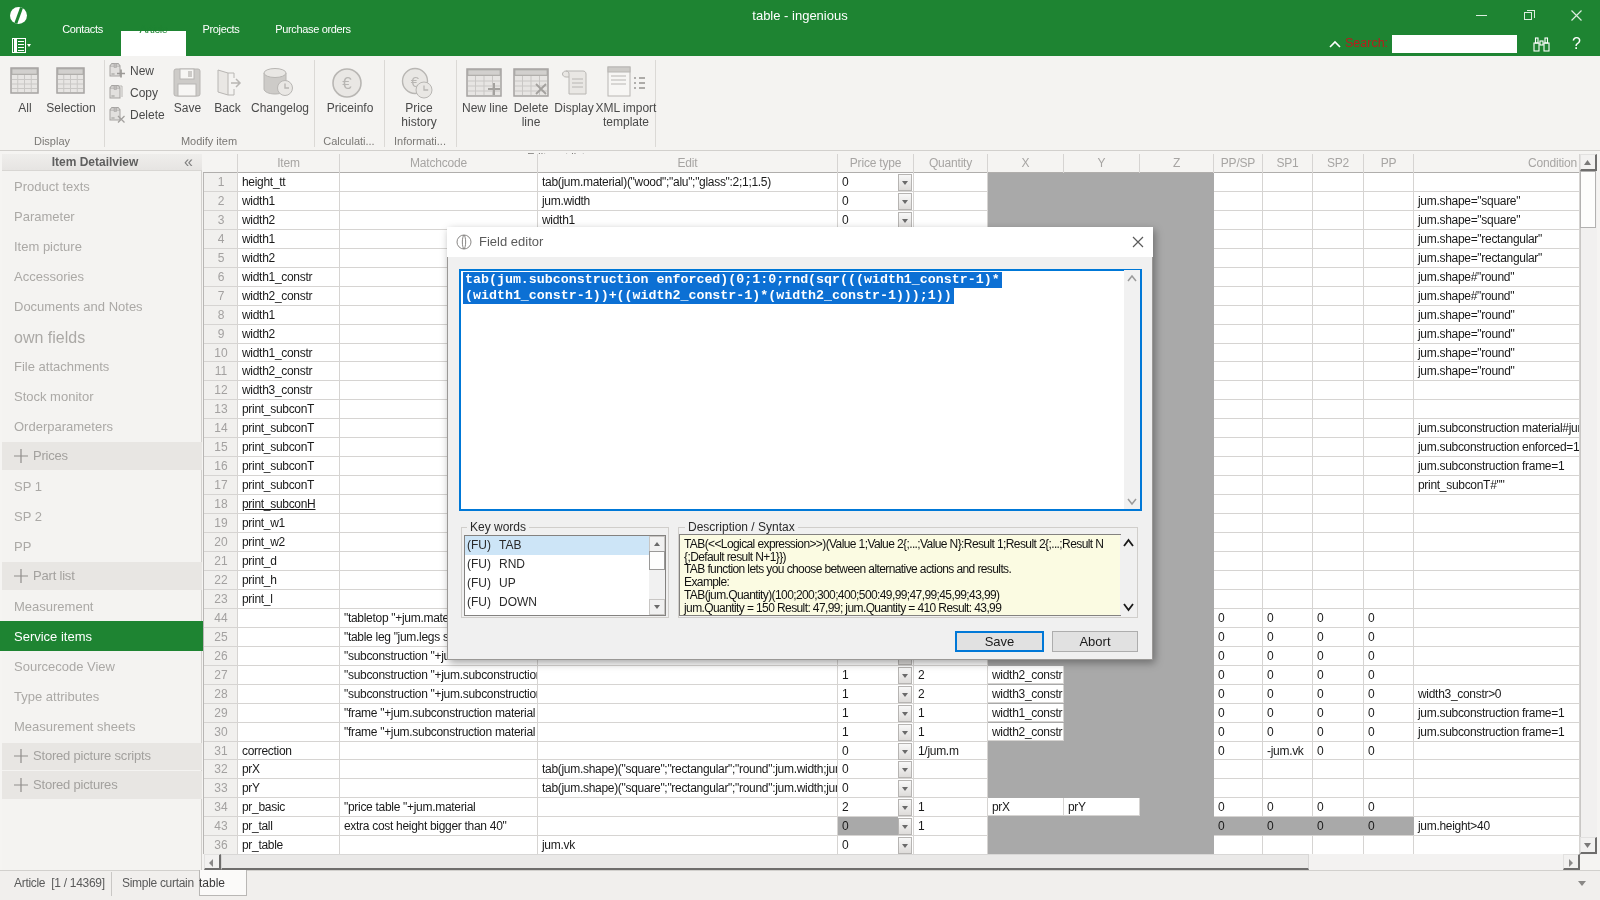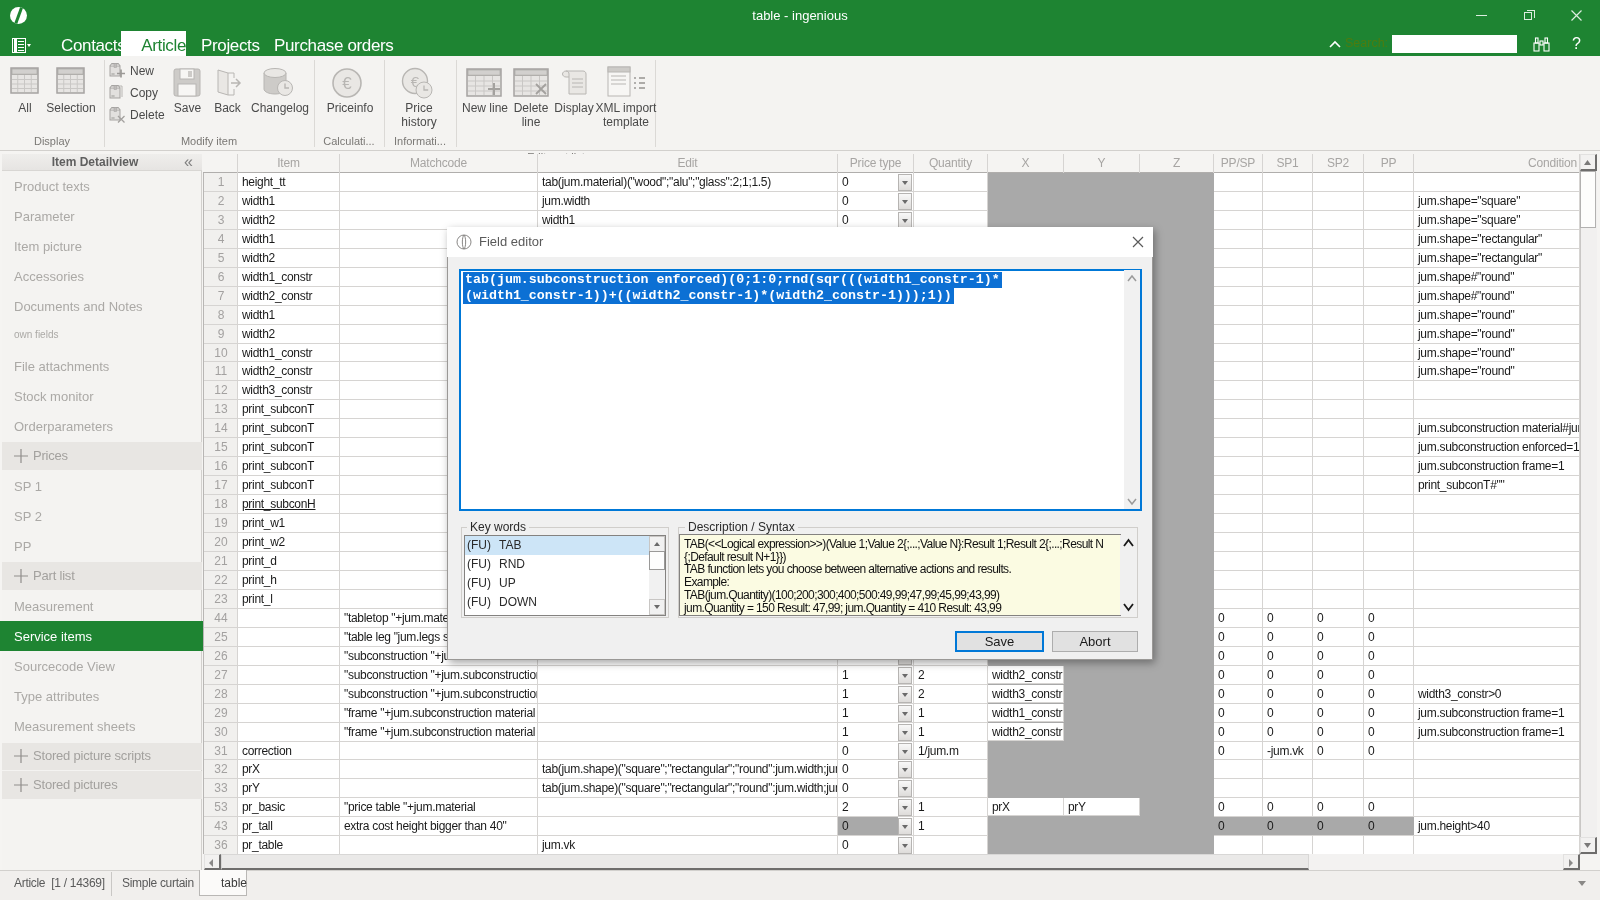--- a/index.html
+++ b/index.html
@@ -9,21 +9,21 @@
 .hd{position:absolute;font-size:12px;letter-spacing:-0.2px;color:#a7a5a3;white-space:nowrap;overflow:hidden;text-align:center;line-height:19px}
 .rn{position:absolute;font-size:12px;color:#a3a1a0;text-align:center;line-height:19px;background:#f1f0ee}
 .vline{position:absolute;width:1px;background:#d6d4d2}
 .hline{position:absolute;height:1px;background:#d6d4d2}
 .rlab{position:absolute;font-size:12px;color:#4a4a4a;text-align:center;white-space:nowrap}
 .glab{position:absolute;font-size:11px;color:#7a7875;text-align:center;white-space:nowrap}
 .dd{position:absolute;width:14px;background:linear-gradient(#f8f8f8,#dedcda);border:1px solid #b6b4b2}
 .dd:after{content:"";position:absolute;left:3px;top:6px;border:3.5px solid transparent;border-top:4px solid #6a6a6a}
 .code{position:absolute;height:16px;background:#0c70d4;color:#fff;font-family:"Liberation Mono",monospace;font-weight:bold;font-size:13.3px;line-height:16px;white-space:pre;padding:0 2px}
 .desc{position:absolute;font-size:12px;color:#111;line-height:12.7px;white-space:nowrap;letter-spacing:-0.6px}
-.menuitem{position:absolute;top:33px;height:25px;line-height:25px;text-align:right;color:#fff;font-size:17px;white-space:nowrap;letter-spacing:-0.35px}
+.menuitem{position:absolute;top:17px;height:25px;line-height:25px;text-align:center;color:#fff;font-size:11px;white-space:nowrap;letter-spacing:-0.35px}
 
 </style></head><body>
 <div style="position:absolute;left:0;top:0;width:1600px;height:31px;background:#1e8432"></div>
 <div style="position:absolute;left:10px;top:7px;width:17px;height:17px;border-radius:50%;background:#fff;overflow:hidden">
     <div class="ab" style="left:7px;top:-2px;width:3px;height:22px;background:#1e8432;transform:rotate(20deg)"></div>
   </div>
 <div style="position:absolute;left:0;top:0;width:1600px;height:31px;line-height:31px;text-align:center;color:#fff;font-size:13px">table - ingenious</div>
 <div style="position:absolute;left:1476px;top:15px;width:11px;height:1px;background:rgba(255,255,255,.85)"></div>
 <div style="position:absolute;left:1524px;top:12px;width:8px;height:8px;border:1px solid rgba(255,255,255,.85)"></div>
 <div style="position:absolute;left:1527px;top:10px;width:8px;height:8px;border:1px solid rgba(255,255,255,.85);border-left:none;border-bottom:none"></div>
@@ -42,21 +42,21 @@
 <div style="position:absolute;left:121px;top:31px;width:65px;height:25px;background:#fff"></div>
 <div class="menuitem" style="left:121px;width:65px;color:#1e8432">Article</div>
 <div class="menuitem" style="left:61px;width:43px">Contacts</div>
 <div class="menuitem" style="left:201px;width:40px">Projects</div>
 <div class="menuitem" style="left:274px;width:78px">Purchase orders</div>
 <div style="position:absolute;left:1328px;top:40px;width:0;height:0">
     <svg width="14" height="9" viewBox="0 0 14 9" style="position:absolute;left:0;top:0">
       <path d="M2 7 L7 2 L12 7" stroke="#fff" stroke-width="1.6" fill="none"></path>
     </svg>
   </div>
-<div style="position:absolute;left:1345px;top:31px;height:25px;line-height:25px;color:#4d7c0f;font-size:12.5px">Search:</div>
+<div style="position:absolute;left:1345px;top:31px;height:25px;line-height:25px;color:#b91c1c;font-size:12.5px">Search:</div>
 <div style="position:absolute;left:1392px;top:35px;width:125px;height:18px;background:#fff"></div>
 <div style="position:absolute;left:1532px;top:36px;width:20px;height:17px"><svg width="20" height="17" viewBox="0 0 20 17">
       <g stroke="#fff" stroke-width="1.1" fill="none">
         <rect x="2" y="7" width="5" height="8"></rect>
         <rect x="12" y="7" width="5" height="8"></rect>
         <rect x="3.5" y="2" width="2.5" height="5"></rect>
         <rect x="13" y="2" width="2.5" height="5"></rect>
         <rect x="8" y="5" width="3" height="4"></rect>
       </g>
     </svg></div>
@@ -233,21 +233,21 @@
   </div>
 <div style="position:absolute;left:2px;top:154px;width:200px;height:716px;background:#f4f3f1;border-right:1px solid #d2d0cd"></div>
 <div style="position:absolute;left:2px;top:154px;width:200px;height:17px;background:linear-gradient(#efeeec,#e6e4e2);border-bottom:1px solid #d8d6d3"></div>
 <div style="position:absolute;left:2px;top:154px;width:186px;height:17px;line-height:17px;text-align:center;font-size:12px;font-weight:bold;color:#5f5f5f">Item Detailview</div>
 <div style="position:absolute;left:184px;top:154px;width:16px;height:17px;color:#808080;font-size:16px;line-height:16px">«</div>
 <div style="position:absolute;left:14px;top:179px;font-size:13px;color:#aba9a6;white-space:nowrap">Product texts</div>
 <div style="position:absolute;left:14px;top:209px;font-size:13px;color:#aba9a6;white-space:nowrap">Parameter</div>
 <div style="position:absolute;left:14px;top:239px;font-size:13px;color:#aba9a6;white-space:nowrap">Item picture</div>
 <div style="position:absolute;left:14px;top:269px;font-size:13px;color:#aba9a6;white-space:nowrap">Accessories</div>
 <div style="position:absolute;left:14px;top:299px;font-size:13px;color:#aba9a6;white-space:nowrap">Documents and Notes</div>
-<div style="position:absolute;left:14px;top:329px;font-size:10px;color:#aba9a6;white-space:nowrap">own fields</div>
+<div style="position:absolute;left:14px;top:329px;font-size:16px;color:#aba9a6;white-space:nowrap">own fields</div>
 <div style="position:absolute;left:14px;top:359px;font-size:13px;color:#aba9a6;white-space:nowrap">File attachments</div>
 <div style="position:absolute;left:14px;top:389px;font-size:13px;color:#aba9a6;white-space:nowrap">Stock monitor</div>
 <div style="position:absolute;left:14px;top:419px;font-size:13px;color:#aba9a6;white-space:nowrap">Orderparameters</div>
 <div style="position:absolute;left:14px;top:479px;font-size:13px;color:#aba9a6;white-space:nowrap">SP 1</div>
 <div style="position:absolute;left:14px;top:509px;font-size:13px;color:#aba9a6;white-space:nowrap">SP 2</div>
 <div style="position:absolute;left:14px;top:539px;font-size:13px;color:#aba9a6;white-space:nowrap">PP</div>
 <div style="position:absolute;left:14px;top:599px;font-size:13px;color:#aba9a6;white-space:nowrap">Measurement</div>
 <div style="position:absolute;left:14px;top:659px;font-size:13px;color:#aba9a6;white-space:nowrap">Sourcecode View</div>
 <div style="position:absolute;left:14px;top:689px;font-size:13px;color:#aba9a6;white-space:nowrap">Type attributes</div>
 <div style="position:absolute;left:14px;top:719px;font-size:13px;color:#aba9a6;white-space:nowrap">Measurement sheets</div>
@@ -301,21 +301,21 @@
 <div class="rn" style="left:204px;top:609px;width:34px;height:19px">44</div>
 <div class="rn" style="left:204px;top:628px;width:34px;height:19px">25</div>
 <div class="rn" style="left:204px;top:647px;width:34px;height:19px">26</div>
 <div class="rn" style="left:204px;top:666px;width:34px;height:19px">27</div>
 <div class="rn" style="left:204px;top:685px;width:34px;height:19px">28</div>
 <div class="rn" style="left:204px;top:704px;width:34px;height:19px">29</div>
 <div class="rn" style="left:204px;top:723px;width:34px;height:19px">30</div>
 <div class="rn" style="left:204px;top:742px;width:34px;height:18px">31</div>
 <div class="rn" style="left:204px;top:760px;width:34px;height:19px">32</div>
 <div class="rn" style="left:204px;top:779px;width:34px;height:19px">33</div>
-<div class="rn" style="left:204px;top:798px;width:34px;height:19px">53</div>
+<div class="rn" style="left:204px;top:798px;width:34px;height:19px">34</div>
 <div class="rn" style="left:204px;top:817px;width:34px;height:19px">43</div>
 <div class="rn" style="left:204px;top:836px;width:34px;height:19px">36</div>
 <div class="hline" style="left:204px;top:191px;width:1376px"></div>
 <div class="hline" style="left:204px;top:210px;width:1376px"></div>
 <div class="hline" style="left:204px;top:229px;width:1376px"></div>
 <div class="hline" style="left:204px;top:248px;width:1376px"></div>
 <div class="hline" style="left:204px;top:267px;width:1376px"></div>
 <div class="hline" style="left:204px;top:286px;width:1376px"></div>
 <div class="hline" style="left:204px;top:305px;width:1376px"></div>
 <div class="hline" style="left:204px;top:324px;width:1376px"></div>
@@ -584,21 +584,21 @@
     </svg></div>
 <div style="position:absolute;left:221px;top:854px;width:1088px;height:16px;background:#eae9e8;border:1px solid #d8d7d6;border-bottom:2px solid #6e6d6c"></div>
 <div style="position:absolute;left:1563px;top:854px;width:17px;height:16px;background:#f2f1f0;border:1px solid #e2e1e0;border-right:2px solid #6e6d6c;border-bottom:2px solid #6e6d6c"><svg width="13" height="12">
       <path d="M5 2 l4 4 l-4 4 z" fill="#8a8988"></path>
     </svg></div>
 <div style="position:absolute;left:0;top:870px;width:1600px;height:30px;background:#f1efed;border-top:1px solid #d2d0cd"></div>
 <div style="position:absolute;left:14px;top:870px;height:26px;line-height:26px;font-size:12px;letter-spacing:-0.3px;color:#5a5a5a">Article&nbsp; [1 / 14369]</div>
 <div style="position:absolute;left:111px;top:872px;width:1px;height:24px;background:#c9c7c5"></div>
 <div style="position:absolute;left:122px;top:870px;height:26px;line-height:26px;font-size:12px;letter-spacing:-0.3px;color:#5a5a5a">Simple curtain</div>
 <div style="position:absolute;left:199px;top:870px;width:48px;height:26px;background:#fbfaf9;border:1px solid #b9b7b5;border-top:none"></div>
-<div style="position:absolute;left:199px;top:870px;width:48px;height:20px;line-height:26px;text-align:right;font-size:12px;color:#3a3a3a">table</div>
+<div style="position:absolute;left:199px;top:870px;width:48px;height:20px;line-height:26px;text-align:left;font-size:12px;color:#3a3a3a">table</div>
 <div style="position:absolute;left:1578px;top:881px;width:0;height:0;border:4px solid transparent;border-top:5px solid #8a8886"></div>
 <div style="position:absolute;left:447px;top:227px;width:706px;height:433px;background:#f0f0f0;border:1px solid #9a9896;box-shadow:2px 3px 8px rgba(0,0,0,0.35)"></div>
 <div style="position:absolute;left:447px;top:227px;width:706px;height:30px;background:#fff"></div>
 <svg class="ab" style="left:456px;top:234px" width="16" height="16" viewBox="0 0 16 16">
 <circle cx="8" cy="8" r="7" fill="none" stroke="#8a8886" stroke-width="1"></circle>
 <path d="M8 1 c-2.2 2 -2.2 12 0 14 c2.2 -2 2.2 -12 0 -14" fill="none" stroke="#8a8886" stroke-width="1"></path>
 </svg>
 <div style="position:absolute;left:479px;top:227px;height:30px;line-height:30px;font-size:13px;color:#5a5a5a">Field editor</div>
 <svg class="ab" style="left:1132px;top:236px" width="12" height="12" viewBox="0 0 12 12">
     <path d="M1 1 L11 11 M11 1 L1 11" stroke="#5a5a5a" stroke-width="1.2"></path>

